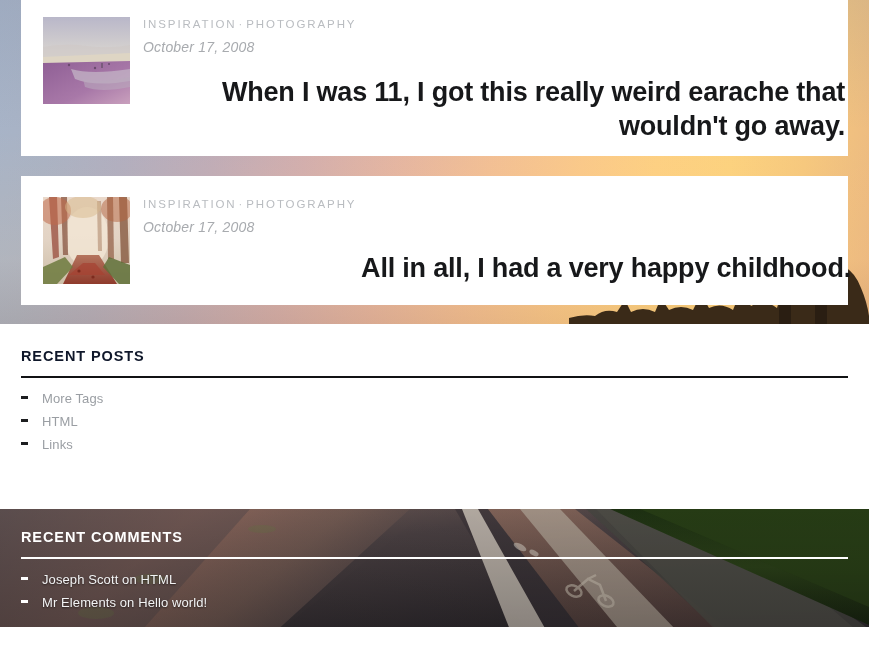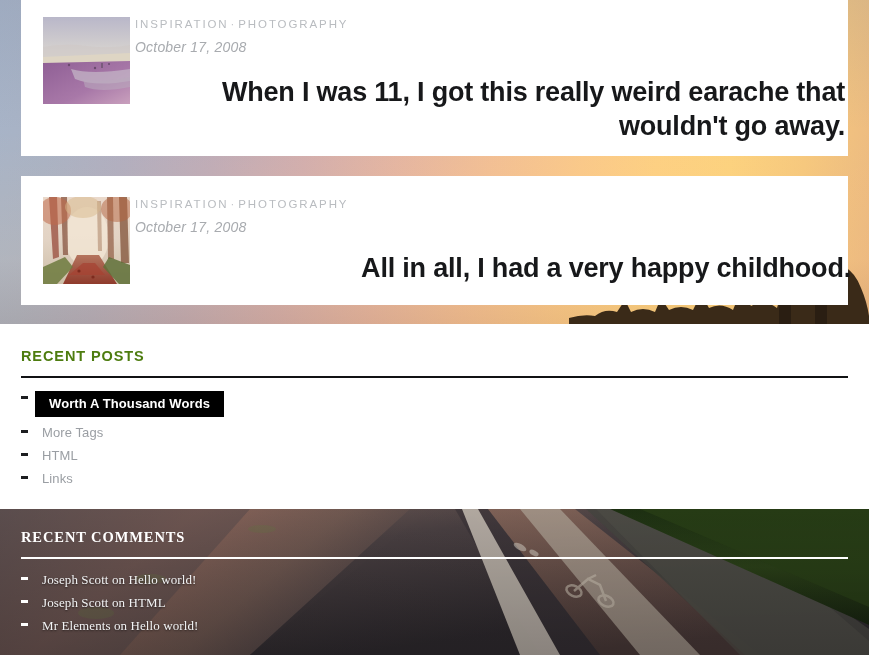--- a/index.html
+++ b/index.html
@@ -53,21 +53,21 @@
 
   .thumb {
     position: absolute; left: 22px; width: 87px; height: 87px;
     overflow: hidden;
   }
   .thumb-1 { top: 17px; }
   .thumb-2 { top: 21px; }
   .thumb svg { display: block; }
 
   .meta {
-    position: absolute; left: 114px;
+    position: absolute; left: 122px;
   }
   .meta-1 { top: 16px; }
   .meta-2 { top: 20px; }
 
   .cats {
     font-size: 11.5px;
     letter-spacing: 1.9px;
     color: #b9bcc0;
     font-weight: 400;
     white-space: nowrap;
@@ -95,39 +95,38 @@
   .title-1 { left: 64px; top: 76px; width: 760px; }
   .title-2 { left: 150px; top: 76px; width: 680px; }
   .title-1 .lead { padding-left: 86px; }
 
   
   .widget-posts {
     position: absolute; left: 0; top: 324px; width: 869px; height: 185px;
     background: #ffffff;
   }
   .widget-comments {
-    position: absolute; left: 0; top: 509px; width: 869px; height: 146px;
-    overflow: hidden;
-    font-family: Liberation Serif, serif;
+    position: absolute; left: 0; top: 509px; width: 869px; height: 118px;
+    overflow: hidden;
   }
   
   .road-bg { position: absolute; inset: 0; overflow: hidden; }
   .road-bg svg { display: block; }
   .road-tint {
     position: absolute; inset: 0;
     background: linear-gradient(180deg, rgba(20,16,18,0.10) 0%, rgba(12,10,12,0.30) 100%);
   }
 
   .widget-body { position: relative; padding: 0 21px; }
 
   .widget-title {
     font-size: 14.5px;
     font-weight: 700;
     letter-spacing: 0.9px;
-    color: #4d7c0f;
+    color: #0f172a;
     line-height: 20px;
   }
   .widget-title.light { color: #ffffff; }
 
   .widget-rule {
     height: 2px; background: #111214; margin-top: 10px;
   }
   .widget-rule.light { background: #ffffff; }
 
   .widget-list { list-style: none; margin-top: 13px; }
@@ -262,21 +261,21 @@
       </div>
       <h2 class="post-title title-2">All in all, I had a very happy childhood.</h2>
     </div>
   </div>
 
   <div class="widget-posts">
     <div class="widget-body" style="padding-top:22px;">
       <div class="widget-title">RECENT POSTS</div>
       <div class="widget-rule"></div>
       <ul class="widget-list">
-        <li><span class="bullet"></span><a class="widget-link active" href="#">Worth A Thousand Words</a></li>
+        <li><span class="bullet"></span></li>
         <li><span class="bullet"></span><a class="widget-link" href="#">More Tags</a></li>
         <li><span class="bullet"></span><a class="widget-link" href="#">HTML</a></li>
         <li><span class="bullet"></span><a class="widget-link" href="#">Links</a></li>
       </ul>
     </div>
   </div>
 
   <div class="widget-comments">
     <div class="road-bg">
       <svg width="869" height="146" viewBox="0 0 869 146" preserveAspectRatio="none">
@@ -329,20 +328,20 @@
           <ellipse cx="150" cy="70" rx="16" ry="5"></ellipse>
           <ellipse cx="96" cy="104" rx="18" ry="6"></ellipse>
         </g>
       </svg>
     </div>
     <div class="road-tint"></div>
     <div class="widget-body" style="padding-top:18px;">
       <div class="widget-title light">RECENT COMMENTS</div>
       <div class="widget-rule light"></div>
       <ul class="widget-list light">
-        <li><span class="bullet"></span><a class="widget-link" href="#">Joseph Scott on Hello world!</a></li>
+        <li><span class="bullet"></span></li>
         <li><span class="bullet"></span><a class="widget-link" href="#">Joseph Scott on HTML</a></li>
         <li><span class="bullet"></span><a class="widget-link" href="#">Mr Elements on Hello world!</a></li>
       </ul>
     </div>
   </div>
 
 </div>
 
 </body></html>

